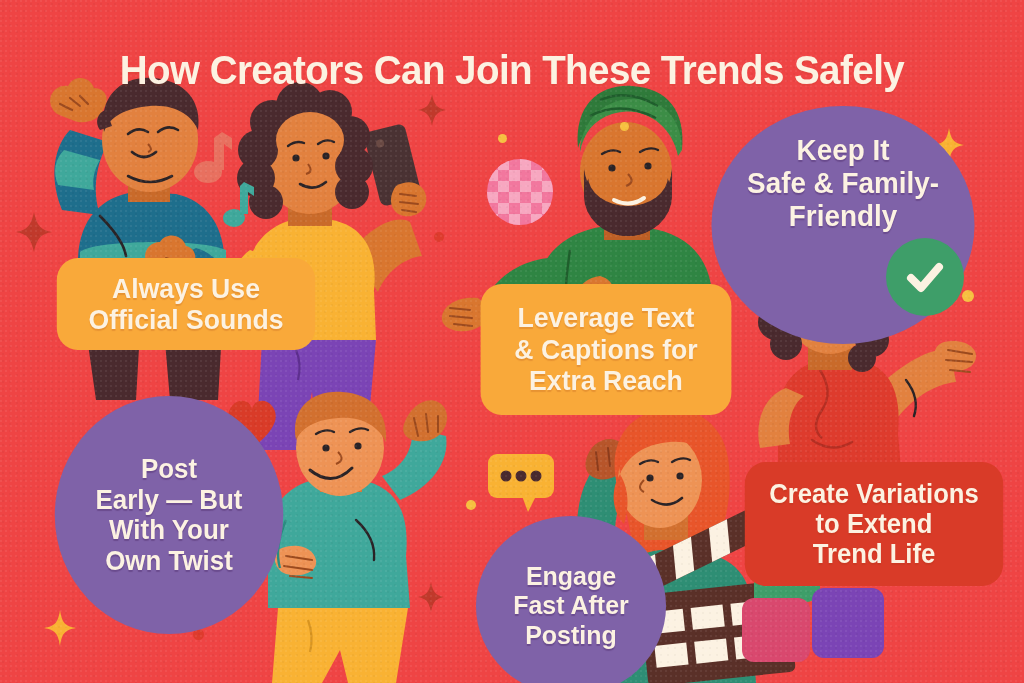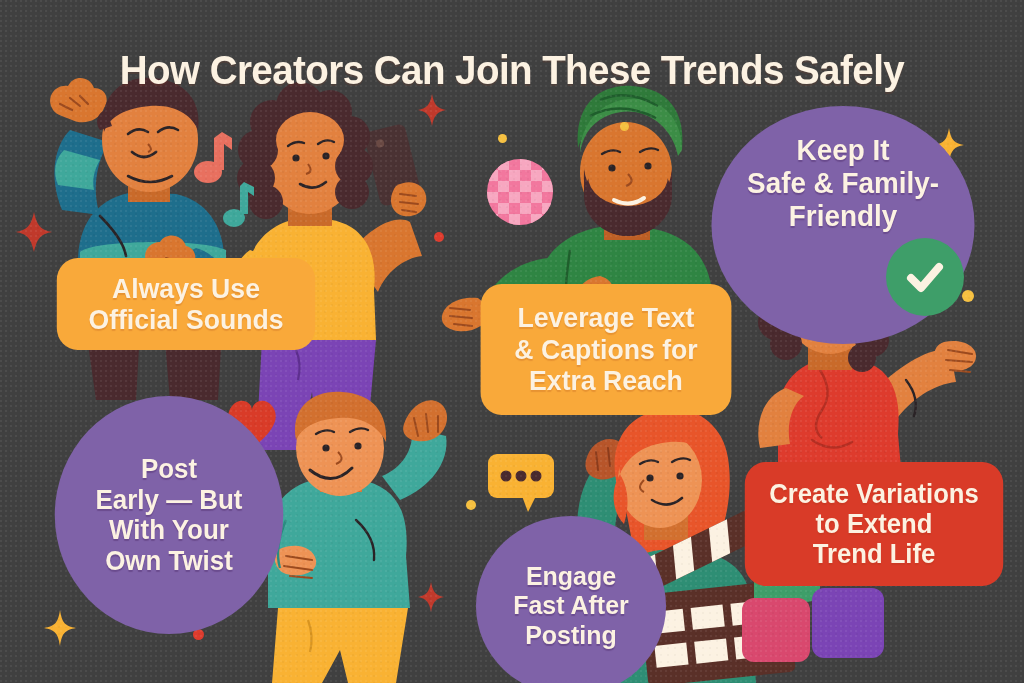--- a/index.html
+++ b/index.html
@@ -2,21 +2,21 @@
 <html><head>
 <meta charset="utf-8">
 <style>
   html,body{margin:0;padding:0;}
   body{
     width:1024px;height:683px;overflow:hidden;
     font-family:"Liberation Sans","DejaVu Sans",sans-serif;
     background:#F4833C;
   }
   .stage{position:relative;width:1024px;height:683px;overflow:hidden;
-    background:#404040;}
+    background:#ef4444;}
   
   .grain{position:absolute;inset:0;pointer-events:none;opacity:.30;
     background-image:
       radial-gradient(circle at 1px 1px, rgba(255,255,255,.22) 1px, transparent 1px),
       radial-gradient(circle at 3px 4px, rgba(0,0,0,.10) 1px, transparent 1px);
     background-size:5px 5px, 7px 7px;}
   .layer{position:absolute;inset:0;}
 
   
   .title{

